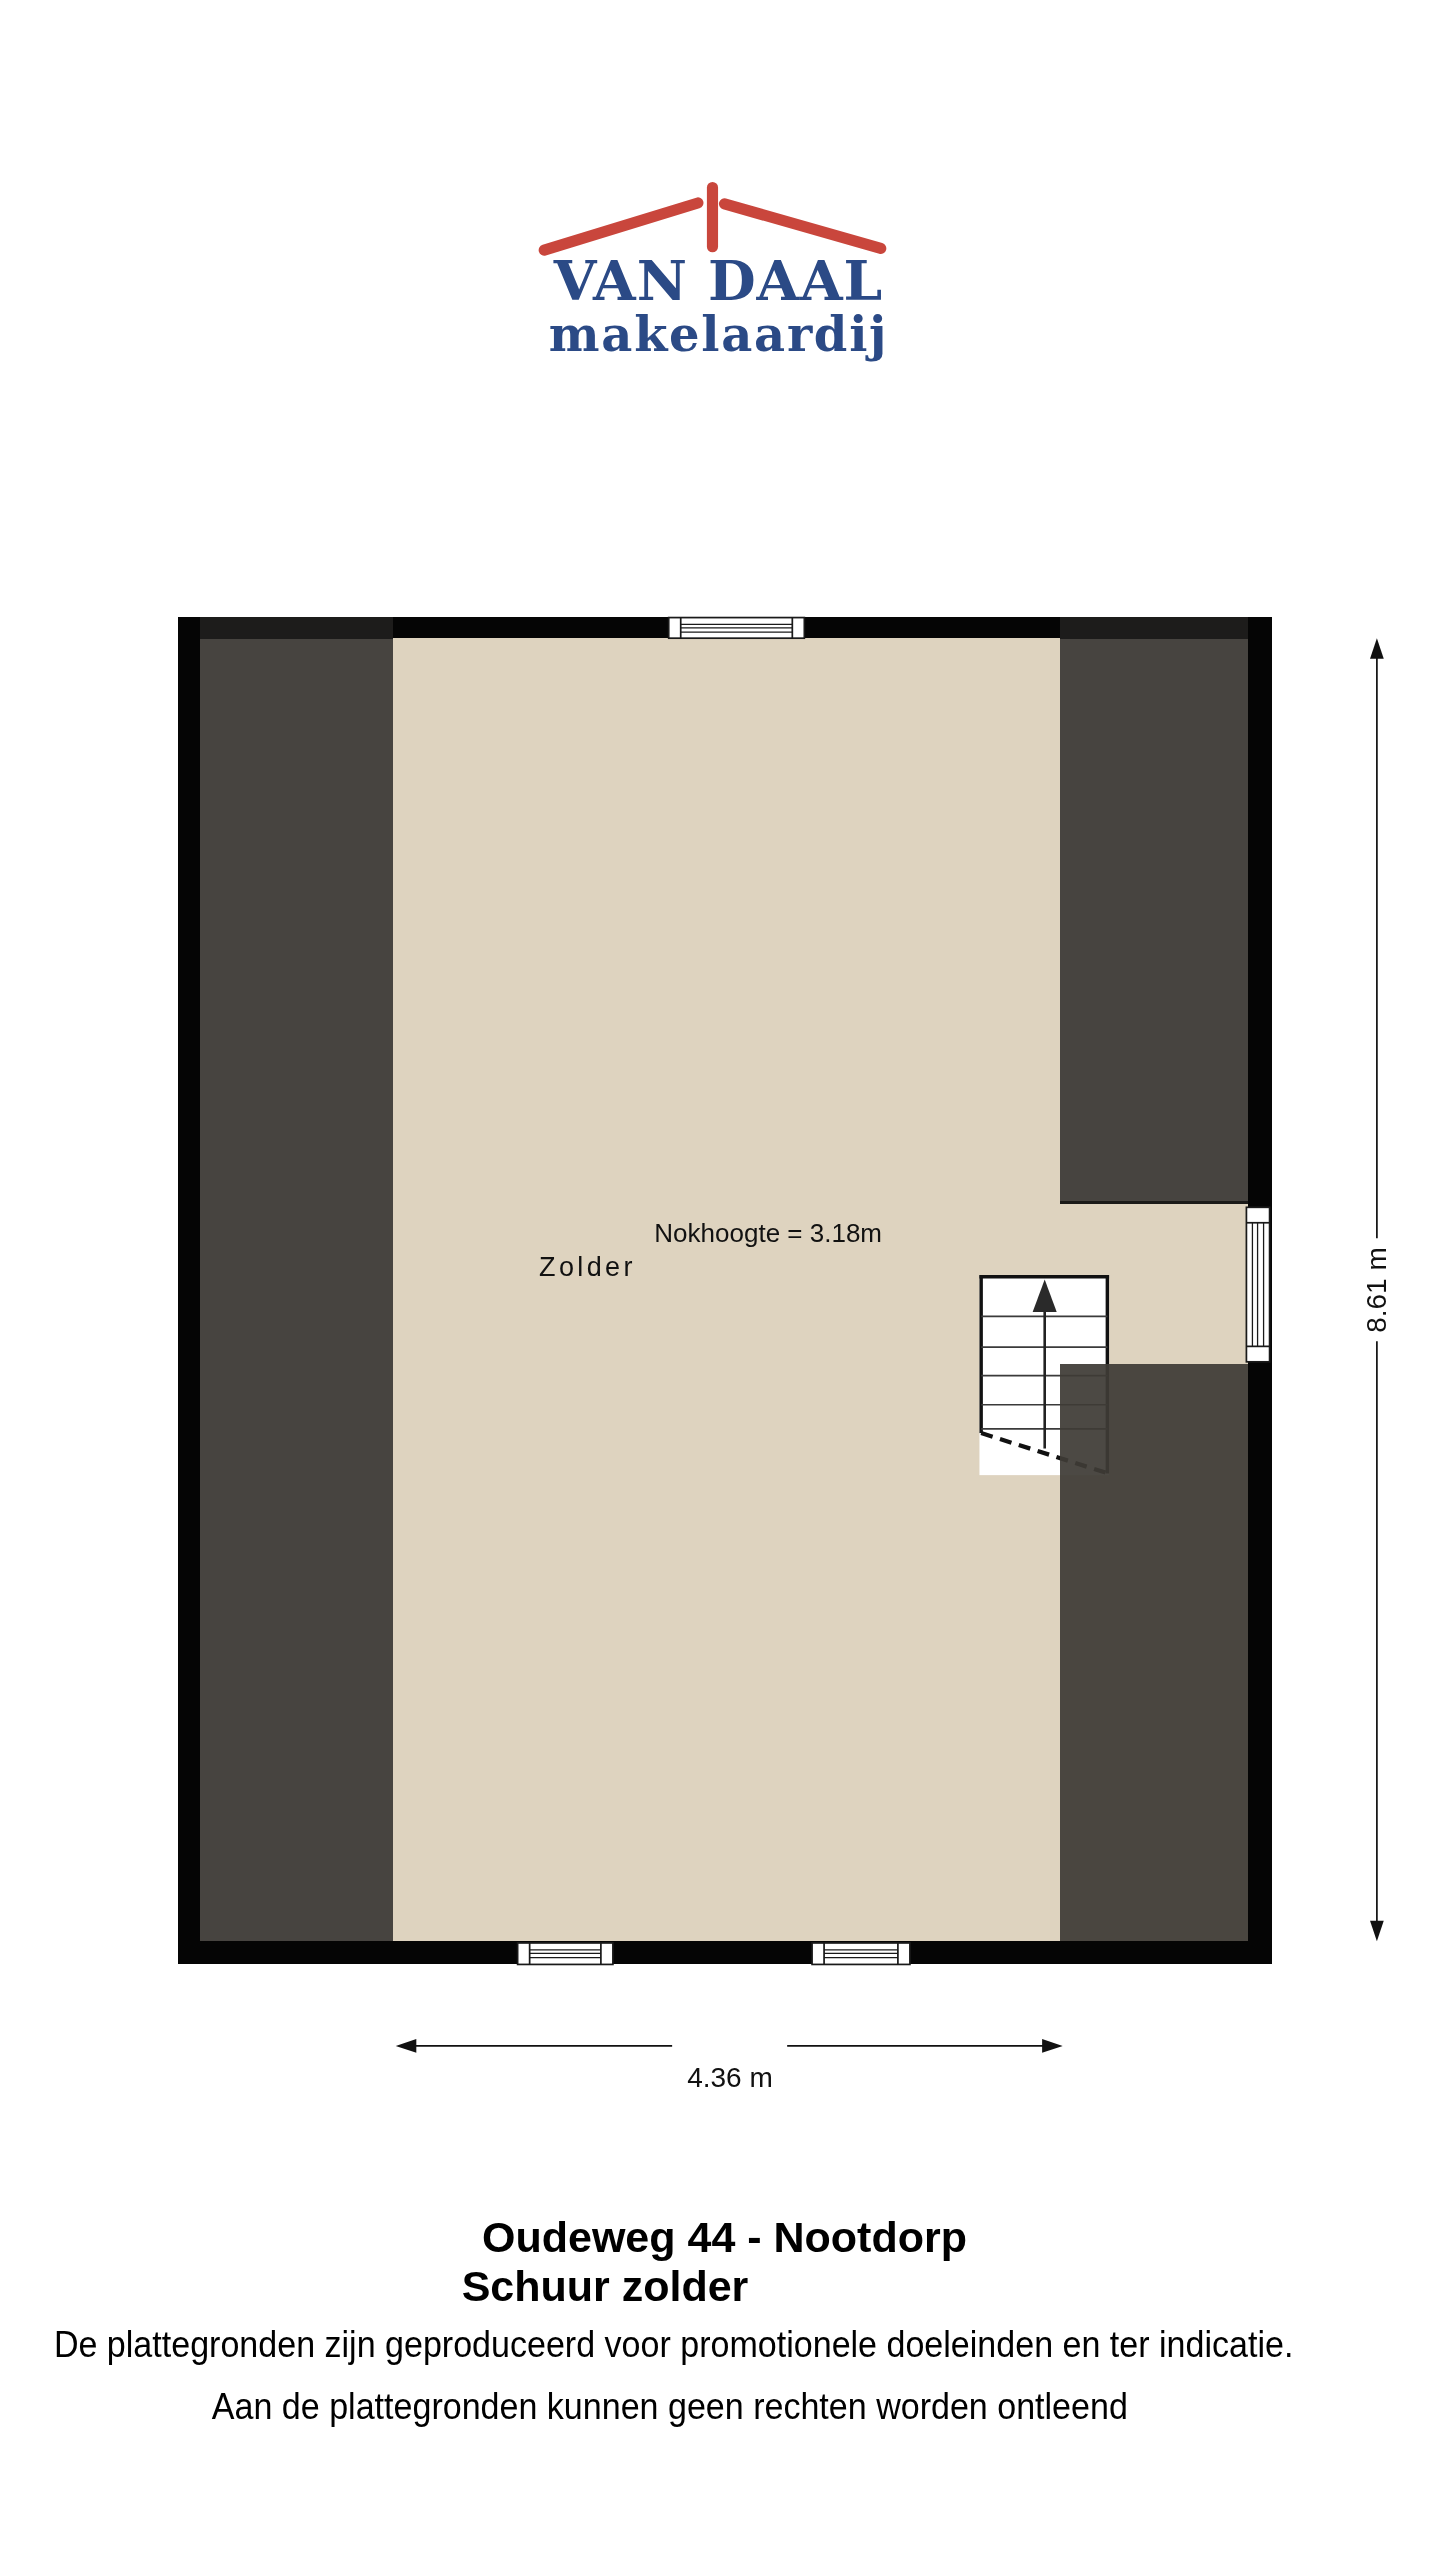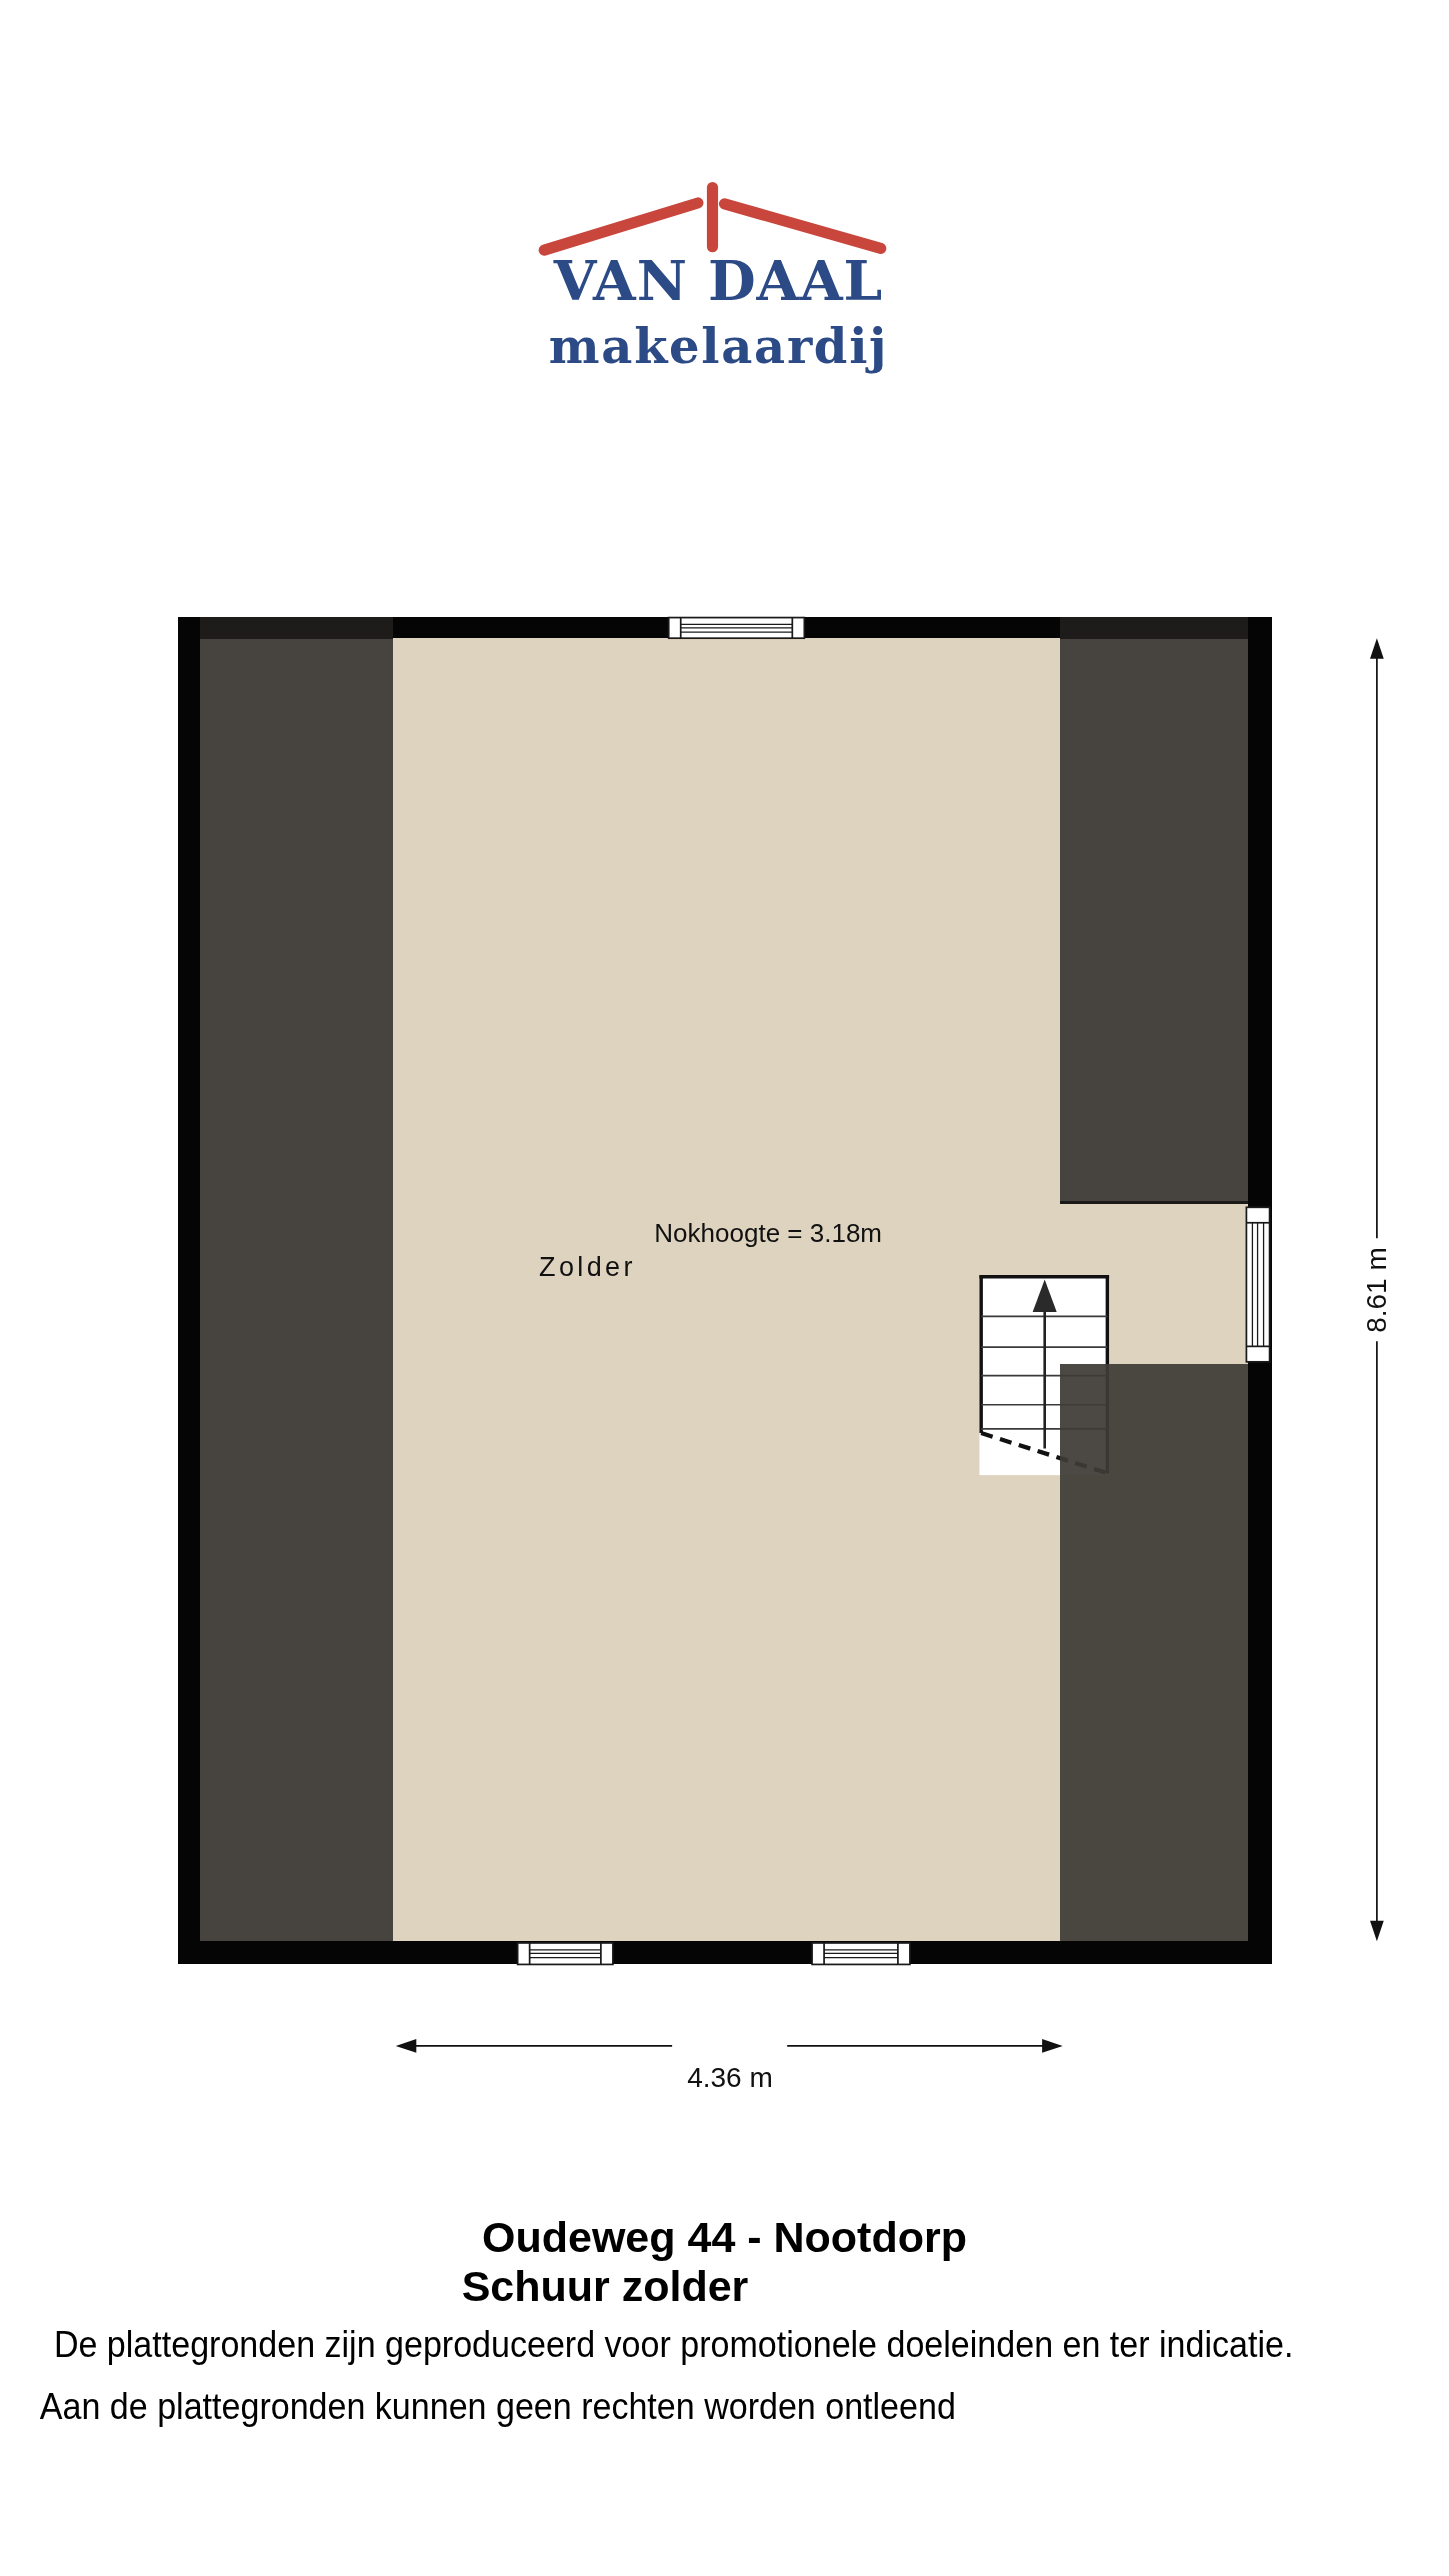--- a/index.html
+++ b/index.html
@@ -5,21 +5,21 @@
   html,body{margin:0;padding:0;background:#ffffff;}
   body{width:1449px;height:2576px;position:relative;overflow:hidden;
        font-family:"Liberation Sans",sans-serif;color:#111;}
   .abs{position:absolute;}
   
   #logo-title{left:0;top:253px;width:1437px;text-align:center;
     font-family:"DejaVu Serif",serif;font-weight:bold;font-size:55px;line-height:55px;
     color:#2b4a86;letter-spacing:0.9px;z-index:7;}
   #logo-subtitle{left:0;top:310px;width:1437px;text-align:center;
     font-family:"DejaVu Serif",serif;font-weight:bold;font-size:48px;line-height:48px;
-    color:#2b4a86;letter-spacing:1.7px;z-index:7;margin-top:12px;}
+    color:#2b4a86;letter-spacing:1.7px;z-index:7;}
   
   #plan-frame{left:178px;top:617px;width:1094px;height:1347px;background:#050505;z-index:1;}
   #plan-floor{left:200px;top:638px;width:1048px;height:1303px;background:#ded3bf;z-index:2;}
   #roof-left{left:200px;top:638px;width:193px;height:1303px;background:#474440;z-index:3;}
   #roof-right-upper{left:1060px;top:638px;width:188px;height:566px;background:#474440;
     border-bottom:3.4px solid #1b1a18;box-sizing:border-box;z-index:3;}
   #roof-right-lower{left:1060px;top:1364px;width:188px;height:577px;
     background:rgba(62,59,54,0.93);z-index:5;}
   #wallband-left{left:200px;top:617px;width:193px;height:21.5px;background:#1d1c1b;z-index:3;}
   #wallband-right{left:1060px;top:617px;width:188px;height:21.5px;background:#1d1c1b;z-index:3;}
@@ -32,21 +32,21 @@
     font-size:26px;line-height:28px;color:#111;z-index:7;}
   #dim-vertical-label{left:1377px;top:1290px;transform:translate(-50%,-50%) rotate(-90deg);
     font-size:28px;white-space:nowrap;color:#111;z-index:7;}
   #dim-horizontal-label{left:730px;top:2046px;transform:translate(-50%,-50%);
     font-size:28px;white-space:nowrap;color:#111;z-index:7;margin-top:32px;}
   
   #caption-address{left:0;top:2213px;width:1449px;text-align:center;
     font-size:43px;line-height:49px;font-weight:bold;color:#000;z-index:7;}
   #caption-floor{left:0;top:2262px;width:1210px;text-align:center;
     font-size:43px;line-height:49px;font-weight:bold;color:#000;z-index:7;}
-  .disclaimer{width:1340px;text-align:left;font-size:37px;line-height:42px;color:#000;z-index:7;}
+  .disclaimer{width:1340px;text-align:center;font-size:37px;line-height:42px;color:#000;z-index:7;}
   #disclaimer-1{left:0;top:2324px;}
   #disclaimer-2{left:0;top:2366px;margin-top:20px;}
   .disclaimer span{display:inline-block;transform:scaleX(0.92);transform-origin:center;white-space:nowrap;}
 </style>
 </head>
 <body>
 
 <div class="abs" id="logo-title">VAN DAAL</div>
 <div class="abs" id="logo-subtitle">makelaardij</div>
 

